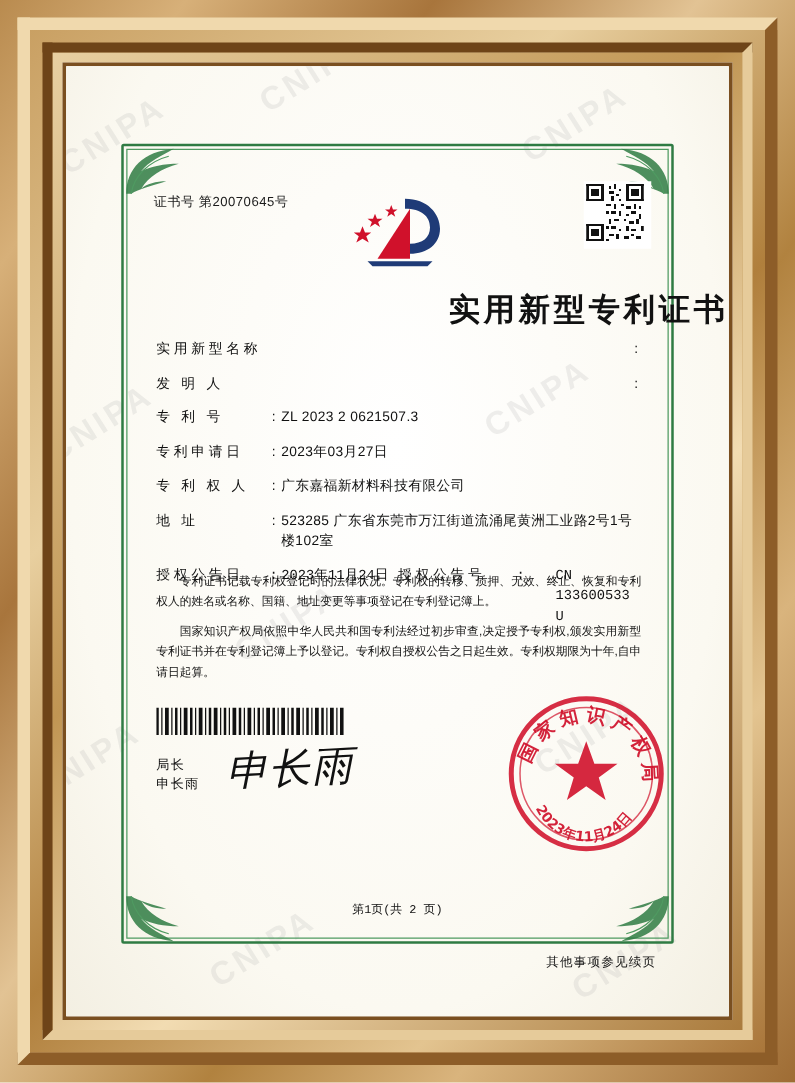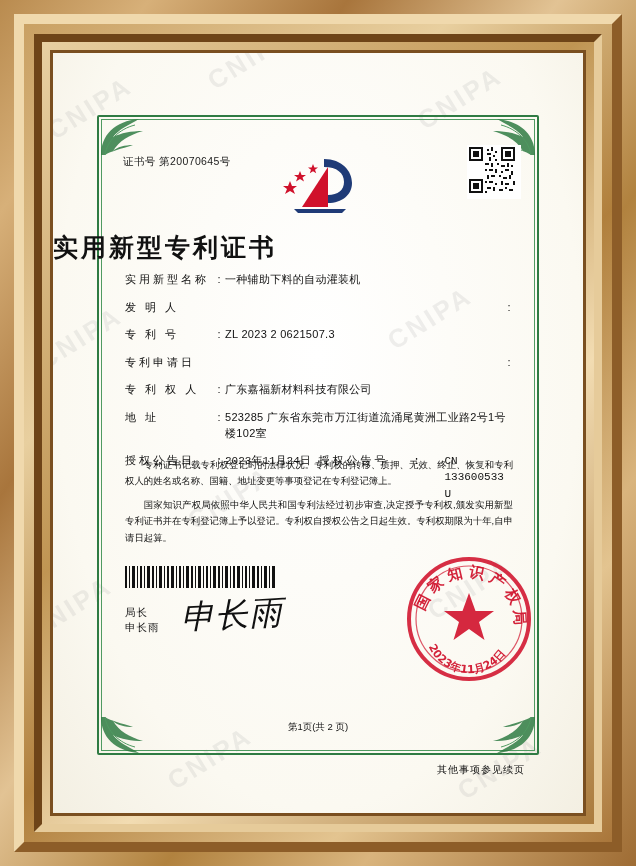--- a/index.html
+++ b/index.html
@@ -132,21 +132,21 @@
     left: 50%;
     transform: translateX(-50%);
     top: 98px;
     width: 92px; height: 66px;
   }
 
   .title {
     position: absolute;
     left: 0; right: 0;
     top: 178px;
-    text-align: left;
+    text-align: right;
     font-family: "DejaVu Sans", sans-serif;
     font-weight: bold;
     font-size: 25px;
     letter-spacing: 3px;
     color: #111;
   }
 
   .fields {
     position: absolute;
     left: 72px;
@@ -238,20 +238,21 @@
     width: 132px; height: 132px;
   }
 
   .page-no {
     position: absolute;
     left: 0; right: 0;
     top: 668px;
     text-align: center;
     font-size: 9.5px;
     color: #111;
+    font-family: Liberation Mono, monospace;
   }
   .footer-note {
     position: absolute;
     right: 58px;
     top: 710px;
     font-size: 10px;
     color: #111;
     letter-spacing: 1px;
   }
 </style>
@@ -373,34 +374,34 @@
       <polygon points="30,56 56,16 56,56" fill="#d0112b"></polygon>
       <polygon points="22,58 74,58 70,62 26,62" fill="#1f3b77"></polygon>
     </svg>
 
     <div class="title">实用新型专利证书</div>
 
     <div class="fields">
       <div class="field-row">
         <span class="field-label">实用新型名称</span>
         <span class="field-sep">:</span>
-        <span class="field-value">一种辅助下料的自动灌装机</span>
       </div>
       <div class="field-row">
         <span class="field-label">发 明 人</span>
         <span class="field-sep">:</span>
       </div>
       <div class="field-row">
         <span class="field-label">专 利 号</span>
         <span class="field-sep">:</span>
         <span class="field-value">ZL 2023 2 0621507.3</span>
       </div>
       <div class="field-row">
         <span class="field-label">专利申请日</span>
         <span class="field-sep">:</span>
+        <span class="field-value">2023年03月27日</span>
       </div>
       <div class="field-row">
         <span class="field-label">专 利 权 人</span>
         <span class="field-sep">:</span>
         <span class="field-value">广东嘉福新材料科技有限公司</span>
       </div>
       <div class="field-row">
         <span class="field-label">地 址</span>
         <span class="field-sep">:</span>
         <span class="field-value">523285 广东省东莞市万江街道流涌尾黄洲工业路2号1号楼102室</span>

